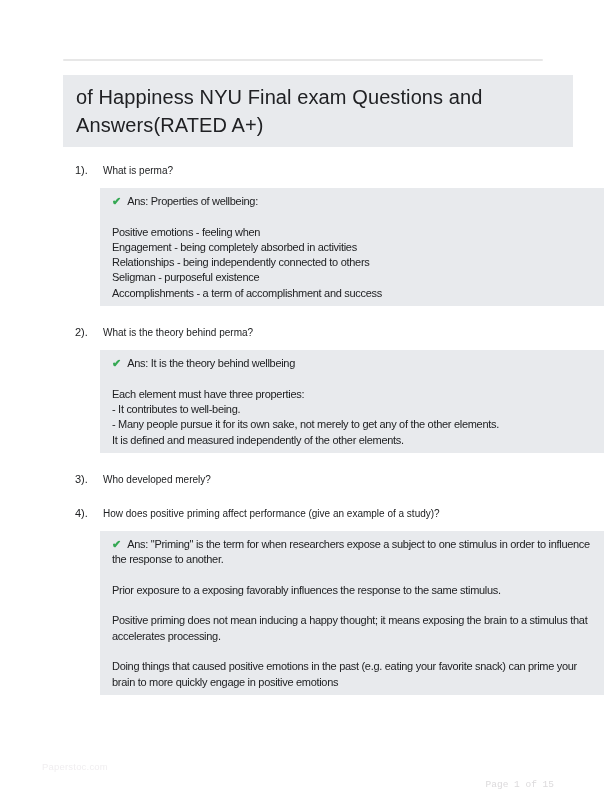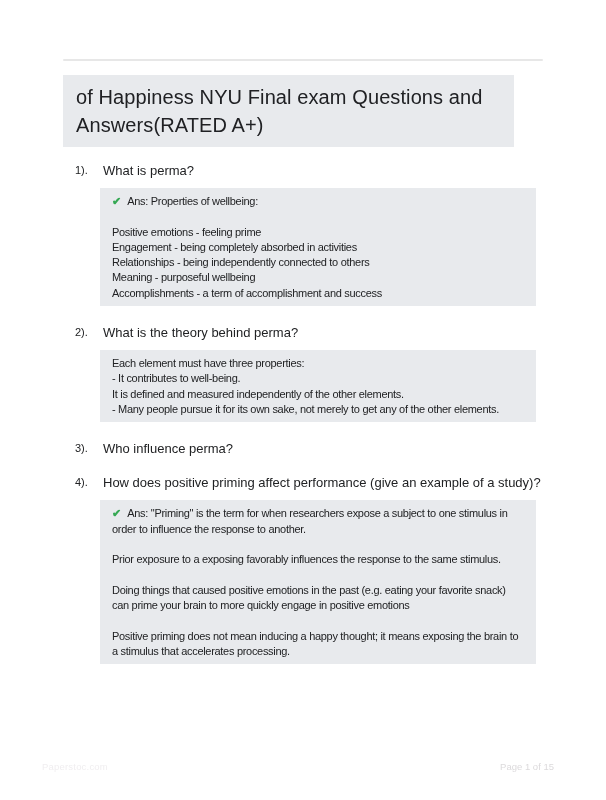--- a/index.html
+++ b/index.html
@@ -11,21 +11,21 @@
     font-family: "Liberation Sans", sans-serif;
     color: #212224;
   }
   .top-divider {
     position: absolute; top: 59px; left: 63px;
     width: 480px; height: 2px;
     background: #e7e7e7; border-radius: 1px;
   }
   .title-box {
     position: absolute; top: 75px; left: 63px;
-    width: 451px; box-sizing: border-box;
+    width: 510px; box-sizing: border-box;
     background: #e8eaed;
     padding: 9px 13px 8px 13px;
   }
   .page-title {
     font-size: 20px; line-height: 27.5px;
     color: #202124; letter-spacing: 0.1px;
     font-weight: 400;
   }
   .qa-list {
     position: absolute; top: 163px; left: 0;
@@ -34,46 +34,46 @@
   .qa-item { margin-bottom: 19px; }
   .q-row {
     display: flex; align-items: flex-start;
     padding-left: 75px; margin-bottom: 10px;
   }
   .q-num {
     flex: none; width: 28px;
     font-size: 11px; line-height: 15px; color: #212224;
   }
   .q-text {
-    font-size: 13px; line-height: 15px; color: #212224;
+    font-size: 10px; line-height: 15px; color: #212224;
   }
   .answer-box {
-    margin-left: 100px; width: 436px;
+    margin-left: 100px; width: 504px;
     box-sizing: border-box;
     background: #e8eaed;
     padding: 6px 12px 5px 12px;
   }
   .para { margin: 0 0 15.3px 0; }
   .para:last-child { margin-bottom: 0; }
   .line {
     font-size: 11px; line-height: 15.3px; min-height: 15.3px;
     letter-spacing: -0.3px; color: #212224;
   }
   .check {
     color: #34a853; font-weight: bold;
     margin-right: 6px; letter-spacing: 0;
   }
   .footer-watermark {
     position: absolute; left: 42px; top: 761px;
     font-size: 9.5px; color: #f0eef0; letter-spacing: 0.2px;
   }
   .footer-pageinfo {
-    position: absolute; right: 52px; top: 761px;
+    position: absolute; right: 52px; top: 779px;
     font-size: 9.5px; color: #dcdadc;
-    font-family: Liberation Sans, sans-serif;
+    font-family: Liberation Mono, monospace;
   }
 </style>
 </head>
 <body>
 
 <div class="top-divider"></div>
 
 <div class="title-box">
   <div class="page-title">of Happiness NYU Final exam Questions and Answers(RATED A+)</div>
 </div>
@@ -82,64 +82,67 @@
     <div class="qa-item">
       <div class="q-row">
         <span class="q-num">1).</span>
         <span class="q-text">What is perma?</span>
       </div>
       <div class="answer-box">
         <div class="para">
           <div class="line"><span class="check">✔</span>Ans: Properties of wellbeing:</div>
         </div>
         <div class="para">
-          <div class="line">Positive emotions - feeling prime</div>
+          <div class="line">Positive emotions - feeling when</div>
           <div class="line">Engagement - being completely absorbed in activities</div>
           <div class="line">Relationships - being independently connected to others</div>
-          <div class="line">Meaning - purposeful wellbeing</div>
+          <div class="line">Seligman - purposeful existence</div>
           <div class="line">Accomplishments - a term of accomplishment and success</div>
         </div>
       </div>
     </div>
     <div class="qa-item">
       <div class="q-row">
         <span class="q-num">2).</span>
         <span class="q-text">What is the theory behind perma?</span>
       </div>
       <div class="answer-box">
         <div class="para">
+          <div class="line"><span class="check">✔</span>Ans: It is the theory behind wellbeing</div>
+        </div>
+        <div class="para">
           <div class="line">Each element must have three properties:</div>
           <div class="line">- It contributes to well-being.</div>
+          <div class="line">- Many people pursue it for its own sake, not merely to get any of the other elements.</div>
           <div class="line">It is defined and measured independently of the other elements.</div>
-          <div class="line">- Many people pursue it for its own sake, not merely to get any of the other elements.</div>
         </div>
       </div>
     </div>
     <div class="qa-item">
       <div class="q-row">
         <span class="q-num">3).</span>
-        <span class="q-text">Who influence perma?</span>
+        <span class="q-text">Who developed merely?</span>
       </div>
     </div>
     <div class="qa-item">
       <div class="q-row">
         <span class="q-num">4).</span>
         <span class="q-text">How does positive priming affect performance (give an example of a study)?</span>
       </div>
       <div class="answer-box">
         <div class="para">
           <div class="line"><span class="check">✔</span>Ans: "Priming" is the term for when researchers expose a subject to one stimulus in order to influence the response to another.</div>
         </div>
         <div class="para">
           <div class="line">Prior exposure to a exposing favorably influences the response to the same stimulus.</div>
         </div>
         <div class="para">
-          <div class="line">Doing things that caused positive emotions in the past (e.g. eating your favorite snack) can prime your brain to more quickly engage in positive emotions</div>
+          <div class="line">Positive priming does not mean inducing a happy thought; it means exposing the brain to a stimulus that accelerates processing.</div>
         </div>
         <div class="para">
-          <div class="line">Positive priming does not mean inducing a happy thought; it means exposing the brain to a stimulus that accelerates processing.</div>
+          <div class="line">Doing things that caused positive emotions in the past (e.g. eating your favorite snack) can prime your brain to more quickly engage in positive emotions</div>
         </div>
       </div>
     </div>
   </div>
 
 <div class="footer-watermark">Paperstoc.com</div>
 <div class="footer-pageinfo">Page 1 of 15</div>
 
 </body></html>

